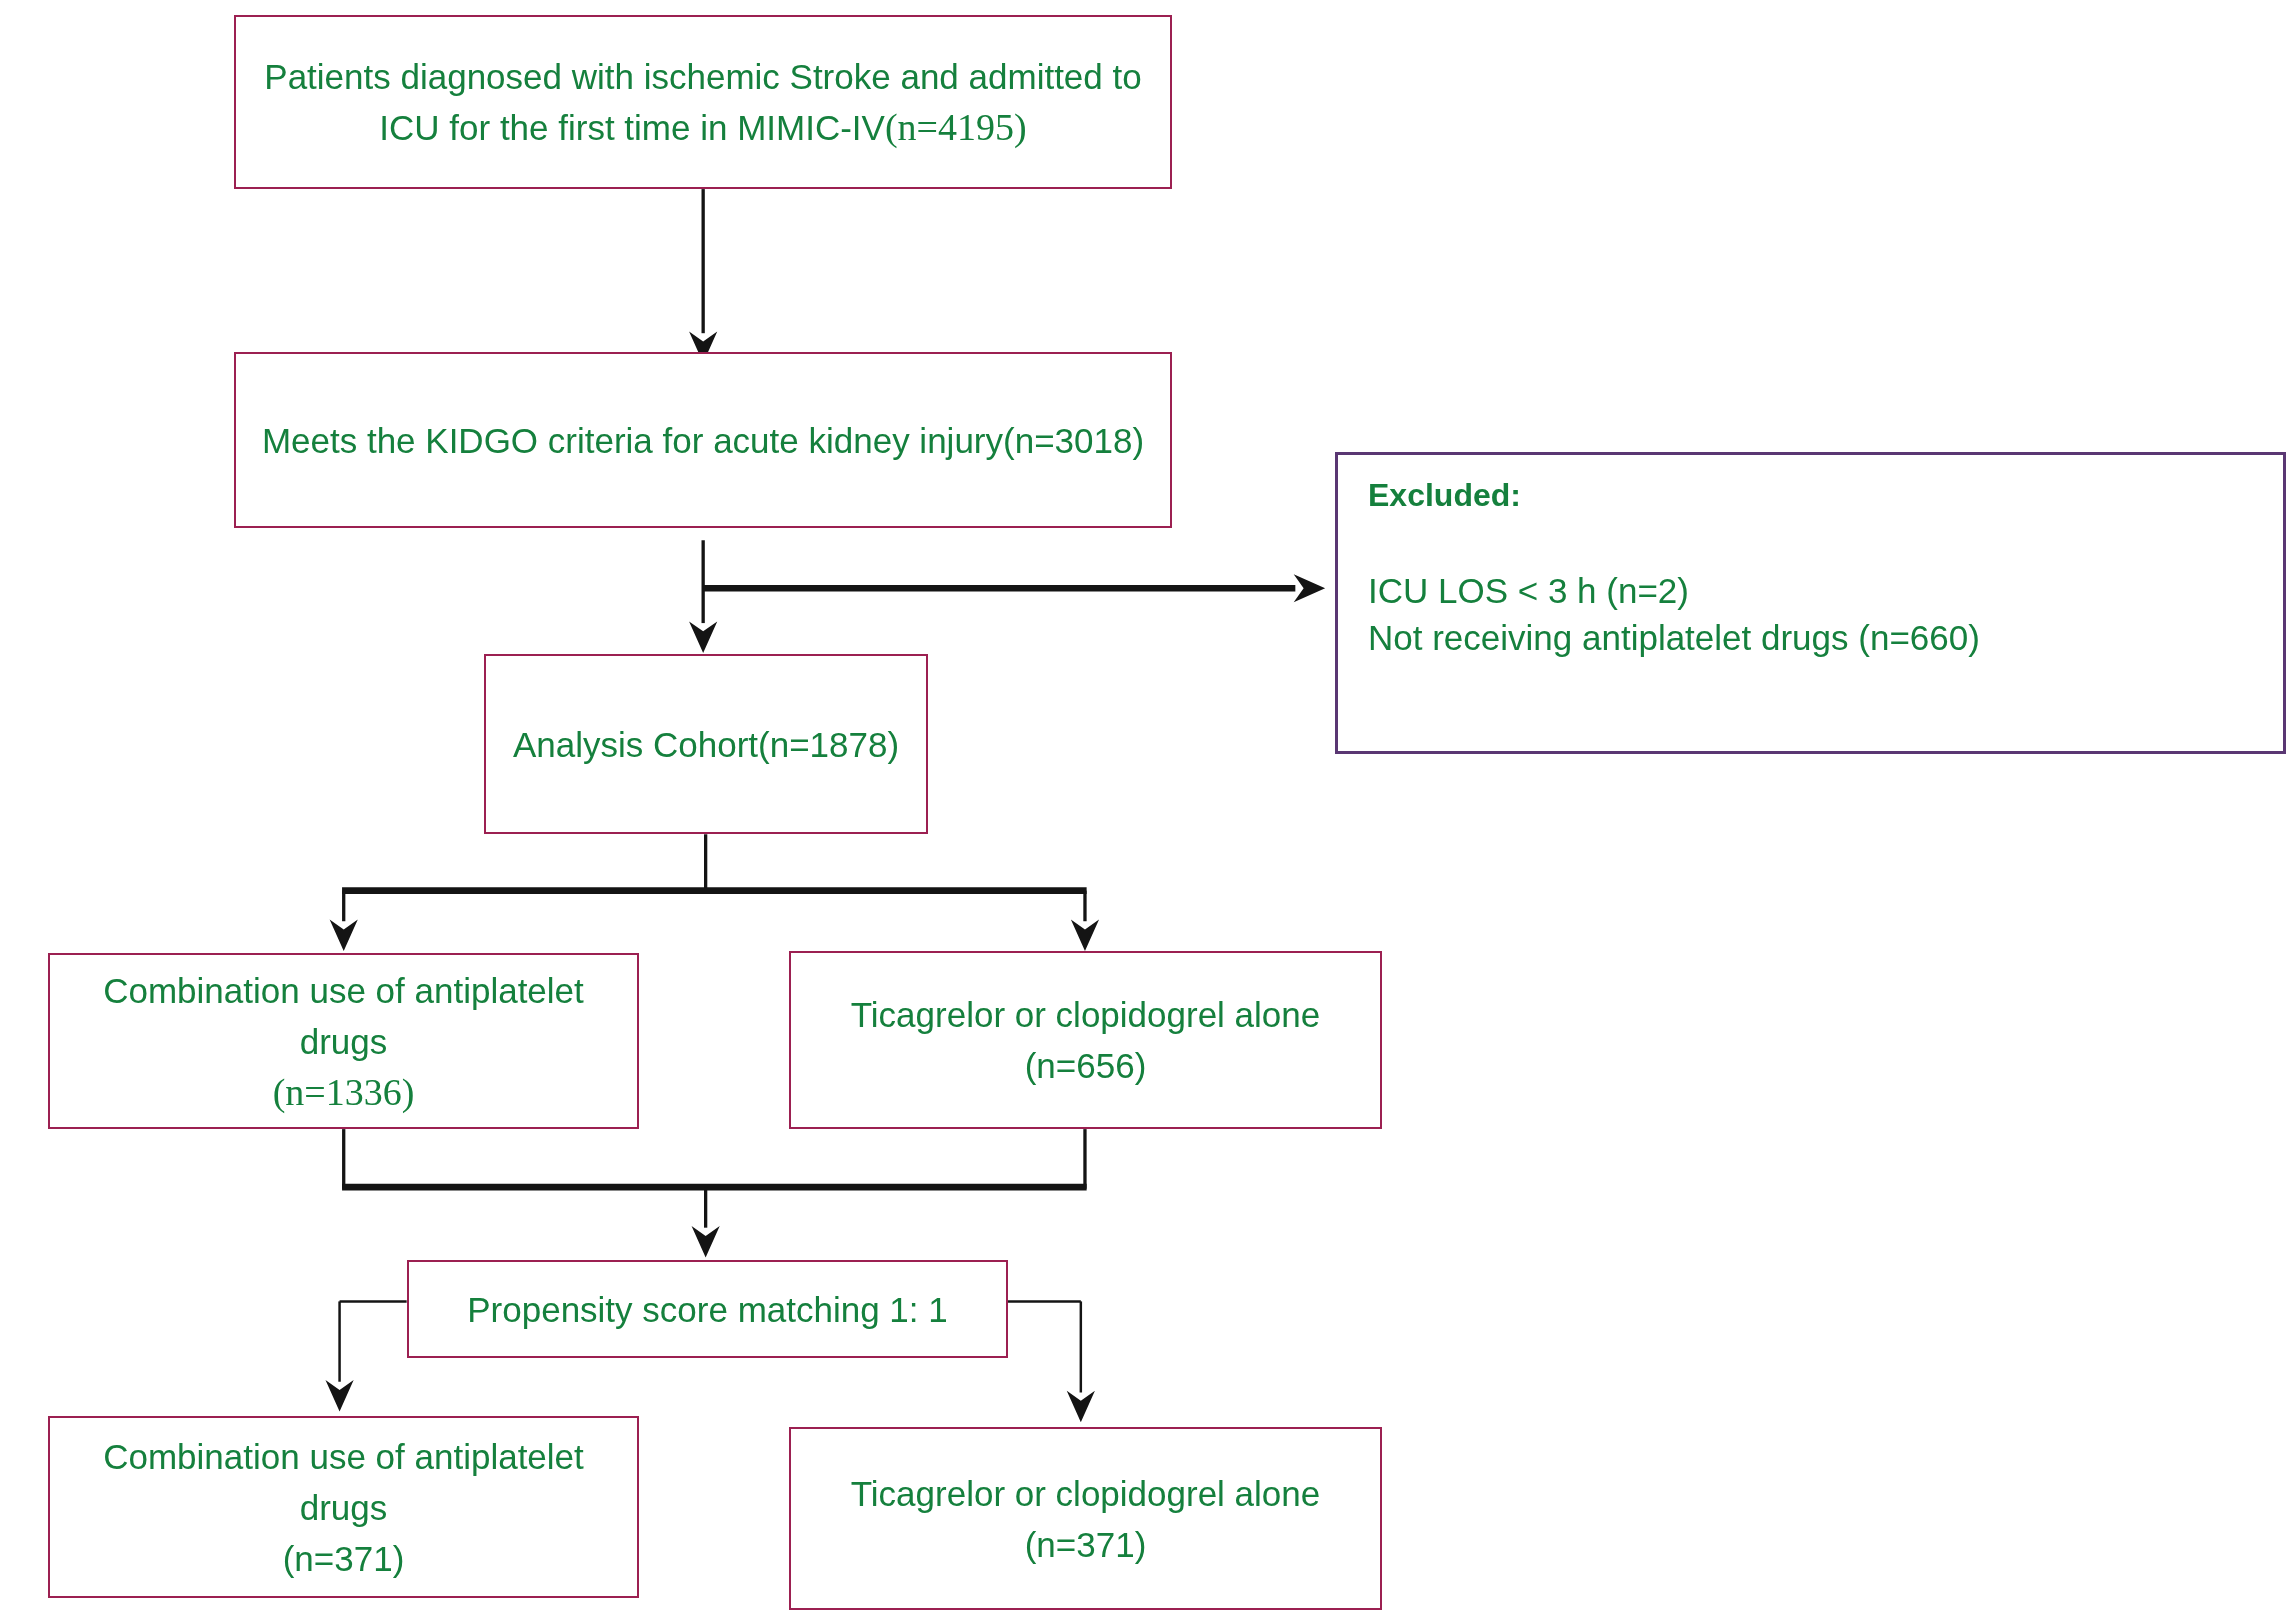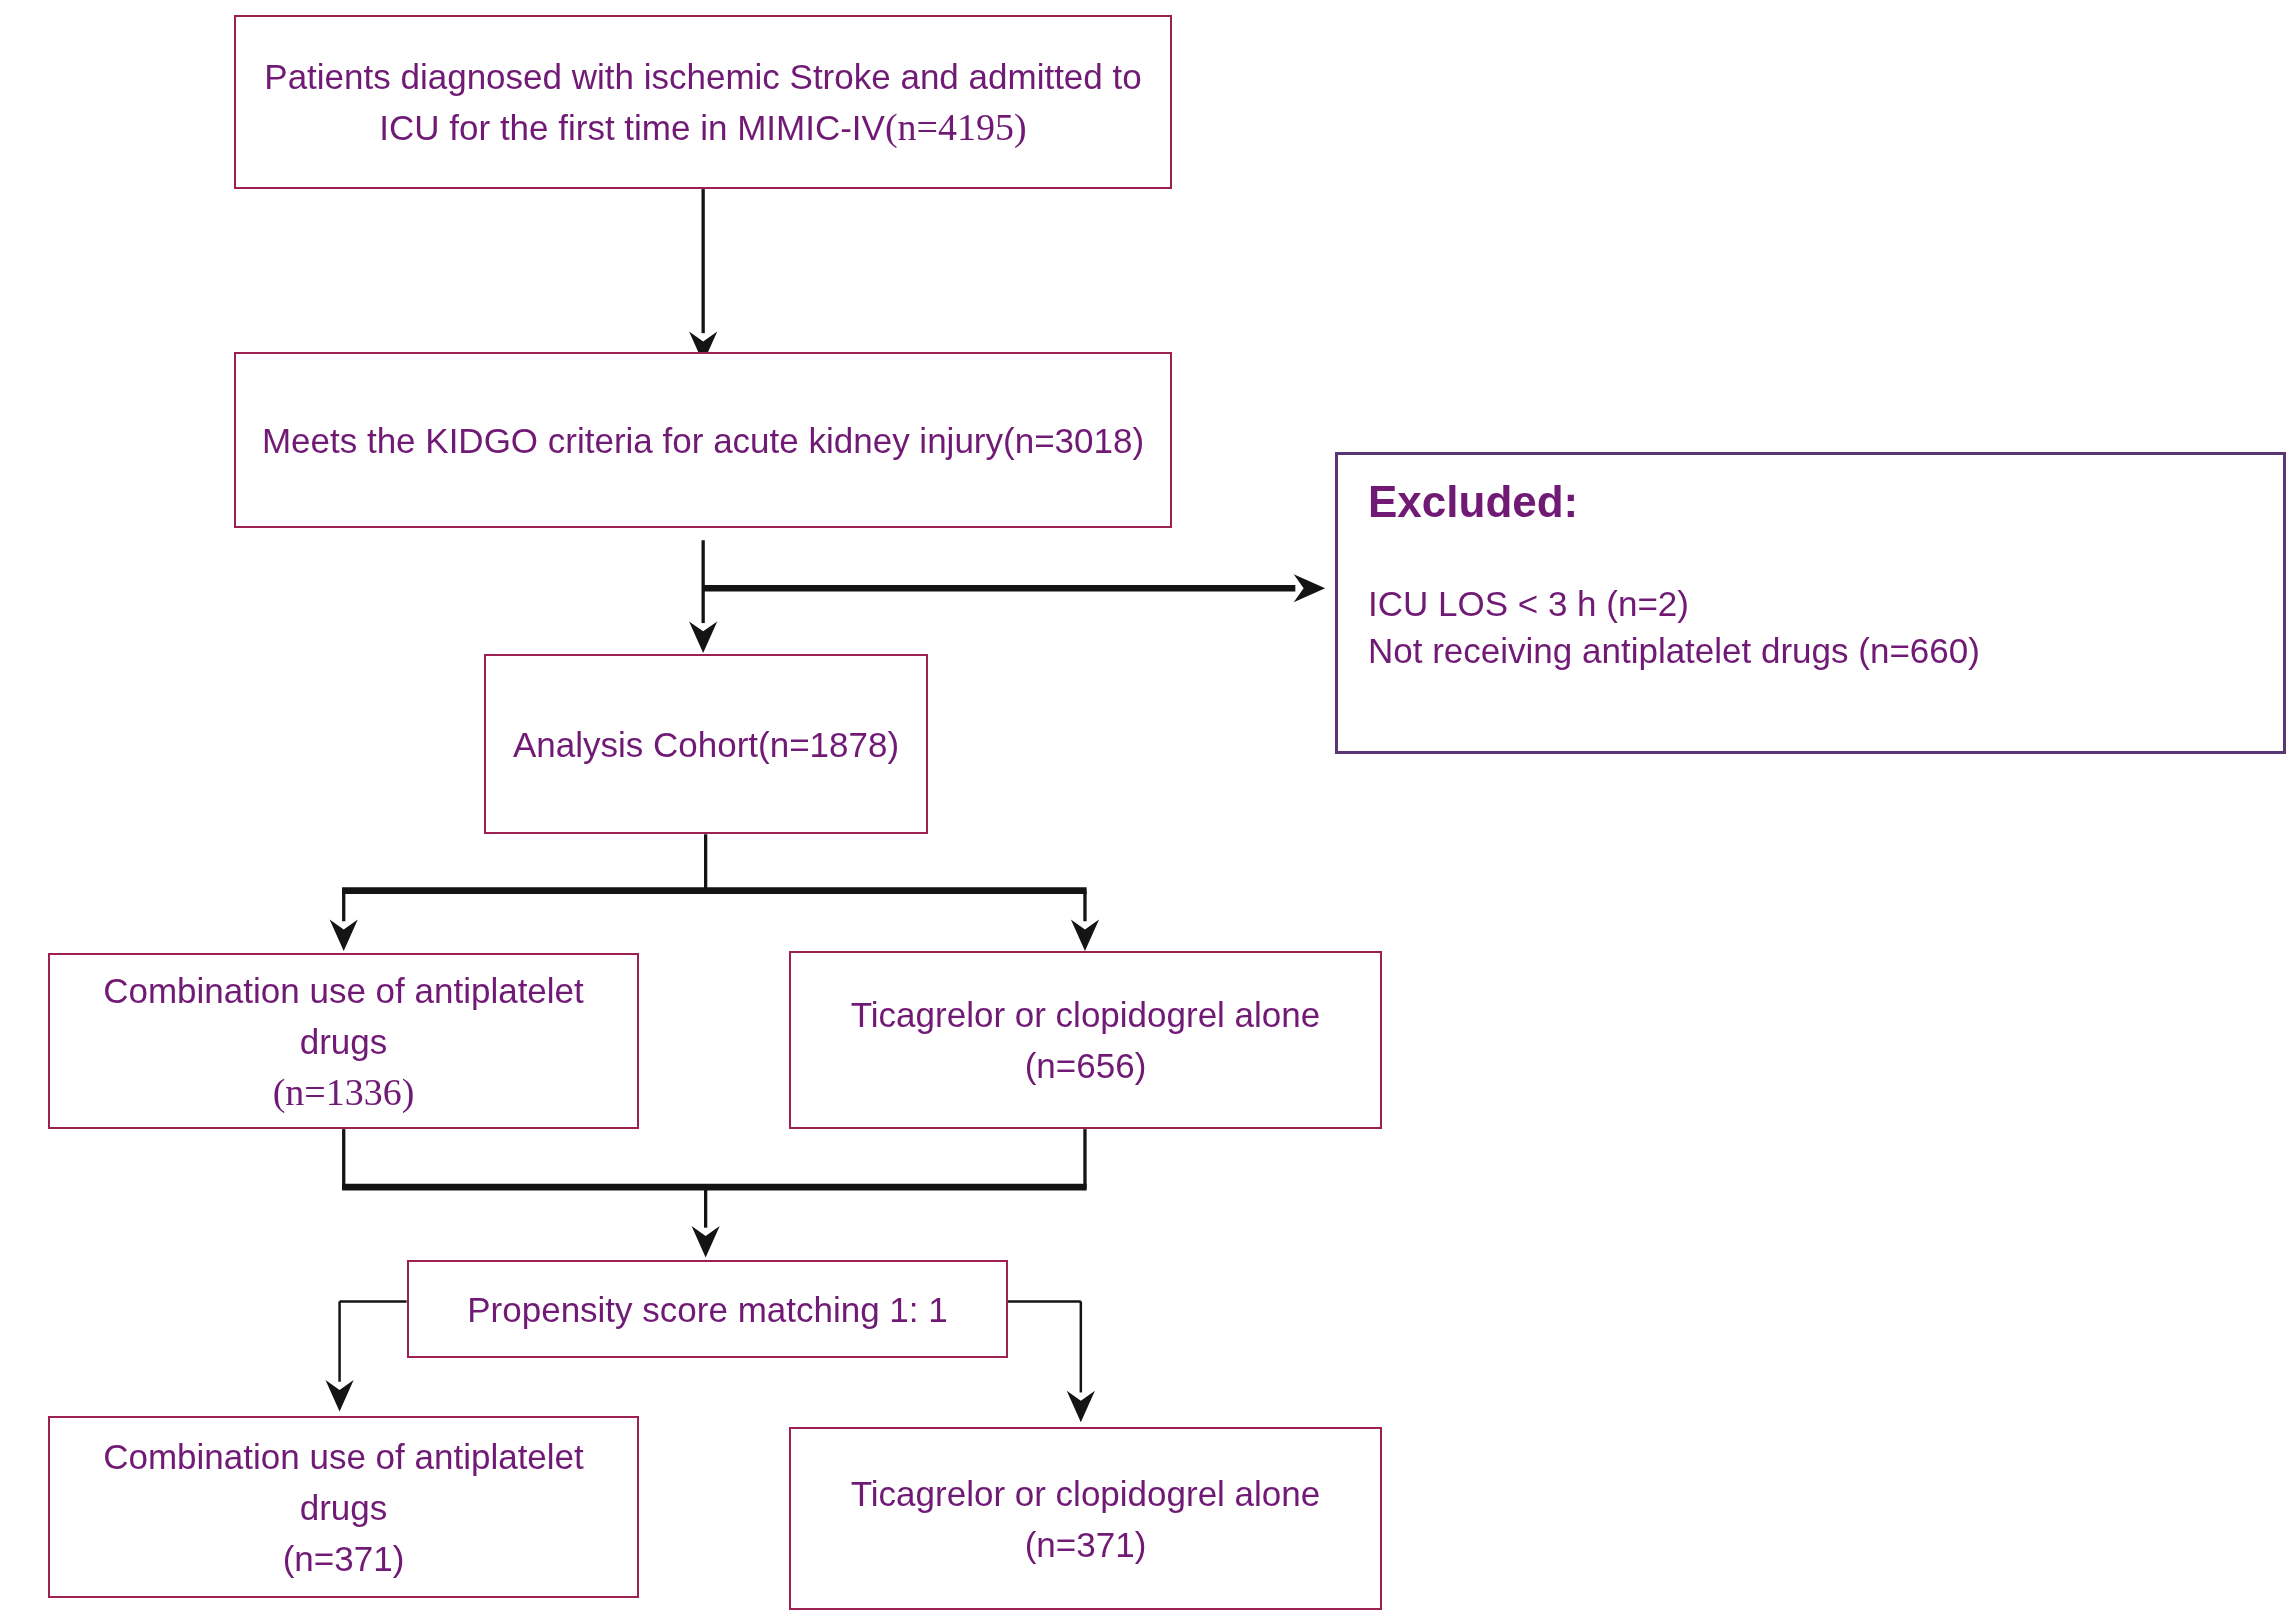--- a/index.html
+++ b/index.html
@@ -2,21 +2,21 @@
 <html style="font-size:13.3px"><head>
 <meta charset="utf-8">
 <style>
   html, body { margin: 0; padding: 0; background: #ffffff; }
   #canvas {
     position: relative;
     width: 2295px;
     height: 1623px;
     background: #ffffff;
     font-family: "Liberation Sans", "DejaVu Sans", sans-serif;
-    color: #701a75;
+    color: #15803d;
     overflow: hidden;
   }
   #connectors {
     position: absolute;
     left: 0; top: 0;
     width: 2295px; height: 1623px;
     z-index: 1;
   }
   .fbox {
     position: absolute;
@@ -45,21 +45,21 @@
     background: #ffffff;
     border: 3.3px solid #5a3773;
     box-sizing: border-box;
     z-index: 2;
     font-size: 35px;
     text-align: left;
     padding: 21.5px 0 0 30px;
   }
   #box-excluded .exc-title {
     font-weight: bold;
-    font-size: 44px;
+    font-size: 32px;
     margin-bottom: 53px;
   }
   #box-excluded .exc-lines { width: 911px; line-height: 47px; }
   
   #box-initial     { left: 234px; top: 15px;   width: 938px; height: 174px; }
   #box-aki         { left: 234px; top: 352px;  width: 938px; height: 176px; }
   #box-analysis    { left: 484px; top: 654px;  width: 444px;  height: 180px; }
   #box-combo-pre   { left: 48px;  top: 953px; width: 591px;  height: 176px; }
   #box-mono-pre    { left: 789px; top: 951px; width: 593px;  height: 178px; }
   #box-psm         { left: 407px; top: 1260px; width: 601px;  height: 98px; }

